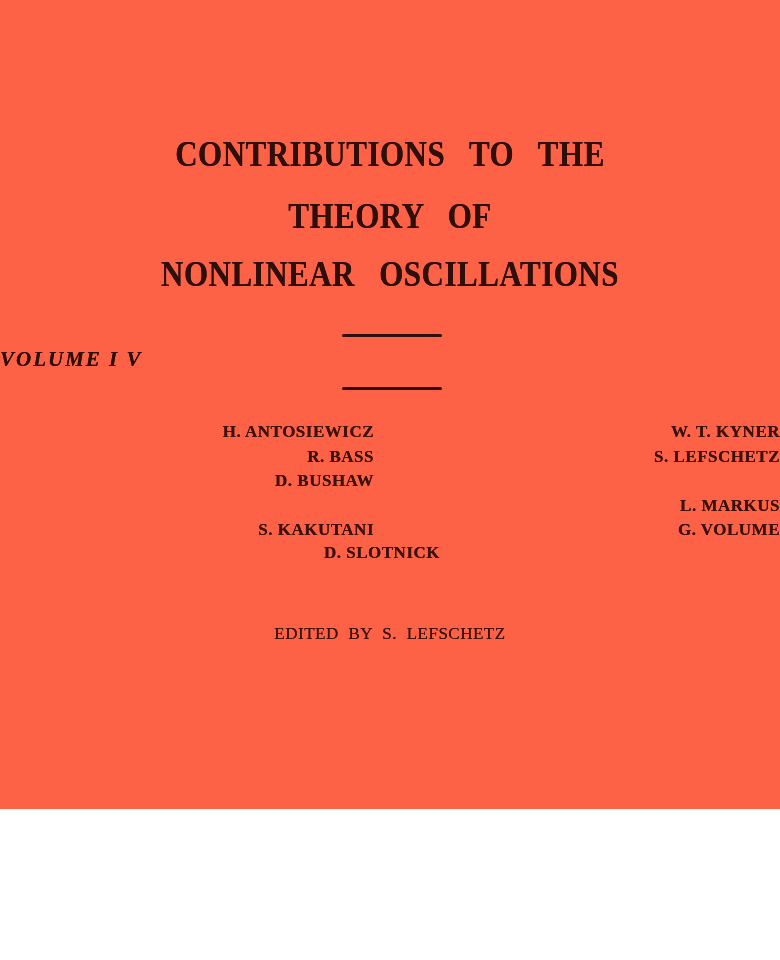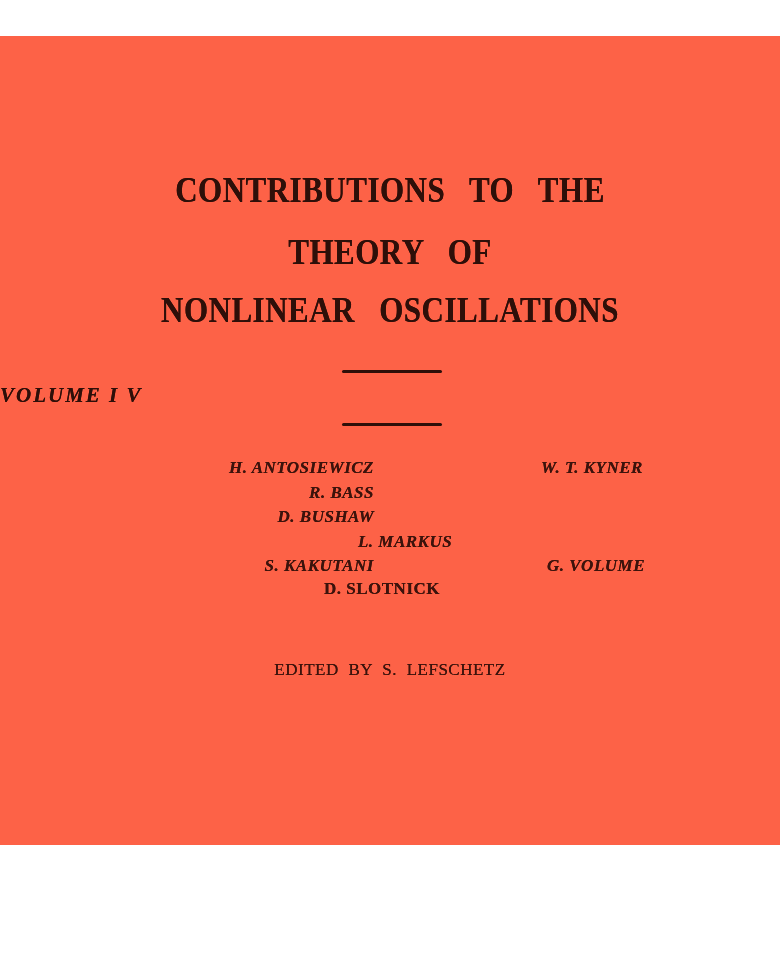--- a/index.html
+++ b/index.html
@@ -6,21 +6,20 @@
     margin: 0;
     padding: 0;
     background: #ffffff;
   }
   .cover {
     position: relative;
     width: 780px;
     height: 809px;
     overflow: hidden;
     font-family: "Liberation Serif", "DejaVu Serif", serif;
-    margin-top: 36px;
   }
   
   .title-line {
     position: absolute;
     left: 0;
     right: 0;
     text-align: center;
     font-weight: bold;
     font-size: 31px;
     line-height: 1;
@@ -56,39 +55,38 @@
     letter-spacing: 2px;
     text-shadow: 0 0 0.5px currentColor;
   }
 
   
   .contributors {
     position: absolute;
     left: 0;
     right: 0;
     top: 420px;
-    font-style: italic;
   }
   .c-row {
     display: flex;
     line-height: 24.5px;
     font-size: 17px;
     font-weight: bold;
     letter-spacing: 0.5px;
     font-variant: small-caps;
     text-shadow: 0 0 0.5px currentColor;
   }
   .c-left {
     width: 374px;
     text-align: right;
     flex: none;
   }
   .c-right {
     margin-left: 30px;
-    text-align: center;
+    text-align: right;
     flex: 1;
   }
   .c-bottom {
     position: absolute;
     left: 0;
     right: 16px;
     top: 541px;
     text-align: center;
     font-size: 17px;
     font-weight: bold;
@@ -125,20 +123,21 @@
   <div class="volume" style="color: rgb(46, 15, 9);">VOLUME I V</div>
   <div class="rule bottom" style="background: rgb(46, 15, 9);"></div>
 
   <div class="contributors">
     <div class="c-row" style="color: rgb(60, 19, 12);">
       <span class="c-left">H. ANTOSIEWICZ</span>
       <span class="c-right">W. T. KYNER</span>
     </div>
     <div class="c-row" style="color: rgb(60, 19, 12); gap: 28px;">
       <span class="c-left">R. BASS</span>
+      <span class="c-right">S. LEFSCHETZ</span>
     </div>
     <div class="c-row" style="color: rgb(60, 19, 12); flex-direction: column;">
       <span class="c-left">D. BUSHAW</span>
       <span class="c-right">L. MARKUS</span>
     </div>
     <div class="c-row" style="color: rgb(60, 19, 12); gap: 8px;">
       <span class="c-left">S. KAKUTANI</span>
       <span class="c-right">G. VOLUME</span>
     </div>
   </div>

